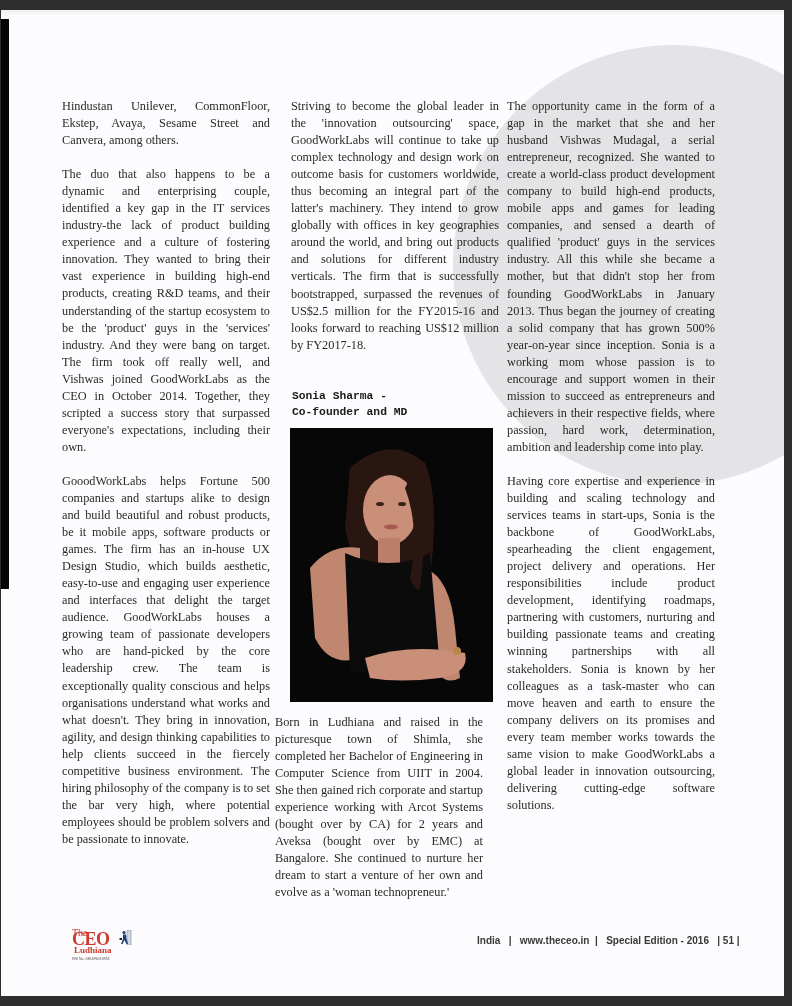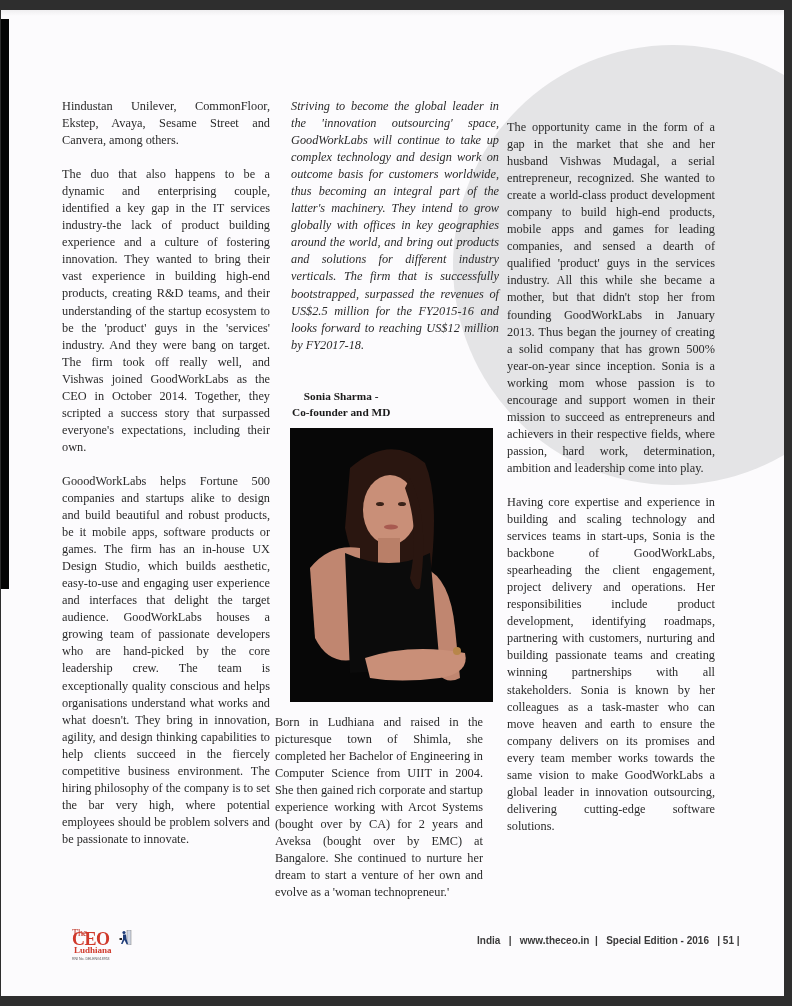--- a/index.html
+++ b/index.html
@@ -38,32 +38,31 @@
       position: absolute;
       width: 208px;
       font-size: 12.3px;
       line-height: 17.05px;
       color: #2a2a2a;
       text-align: justify;
       font-family: "Liberation Serif", "DejaVu Serif", serif;
     }
     .col p { margin: 0 0 17px 0; }
     .col-1 { left: 61px; top: 88px; }
-    .col-2 { left: 290px; top: 88px; font-style: italic; }
-    .col-3 { left: 506px; top: 88px; margin-top: 21px; }
+    .col-2 { left: 290px; top: 88px; }
+    .col-3 { left: 506px; top: 88px; }
     .col-2b { left: 274px; top: 704px; }
     .caption {
       position: absolute;
       left: 291px; top: 378px;
-      font-family: Liberation Serif, serif;
+      font-family: Liberation Mono, monospace;
       font-weight: bold;
       font-size: 11.3px;
       line-height: 16px;
       color: #1a1a1a;
-      text-align: center;
     }
     .photo {
       position: absolute;
       left: 289px; top: 418px;
       width: 203px; height: 274px;
       background: radial-gradient(ellipse at 45% 45%, #141414 0%, #050505 70%);
       overflow: hidden;
     }
     .footer {
       position: absolute;

